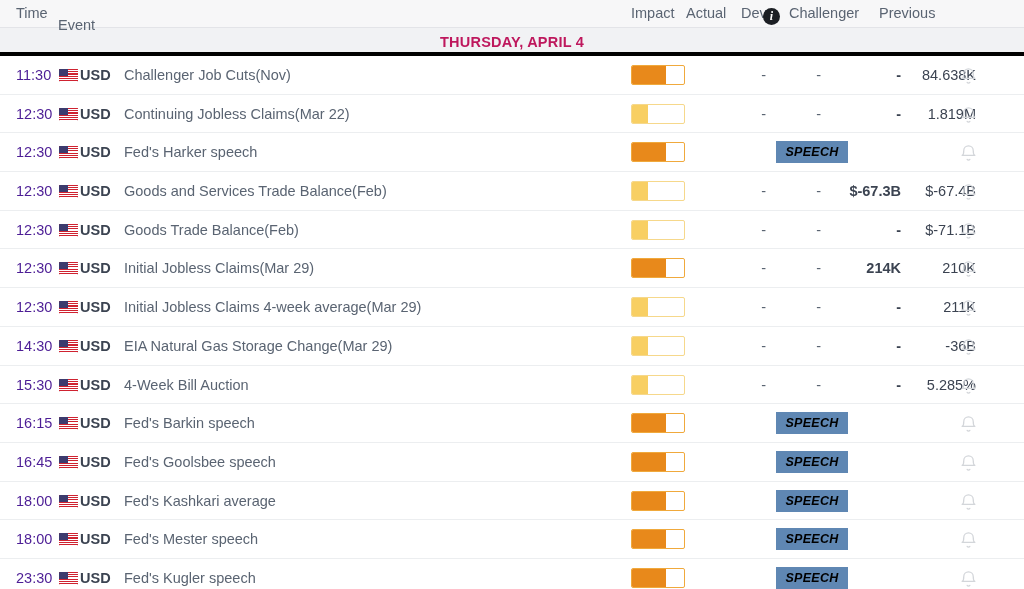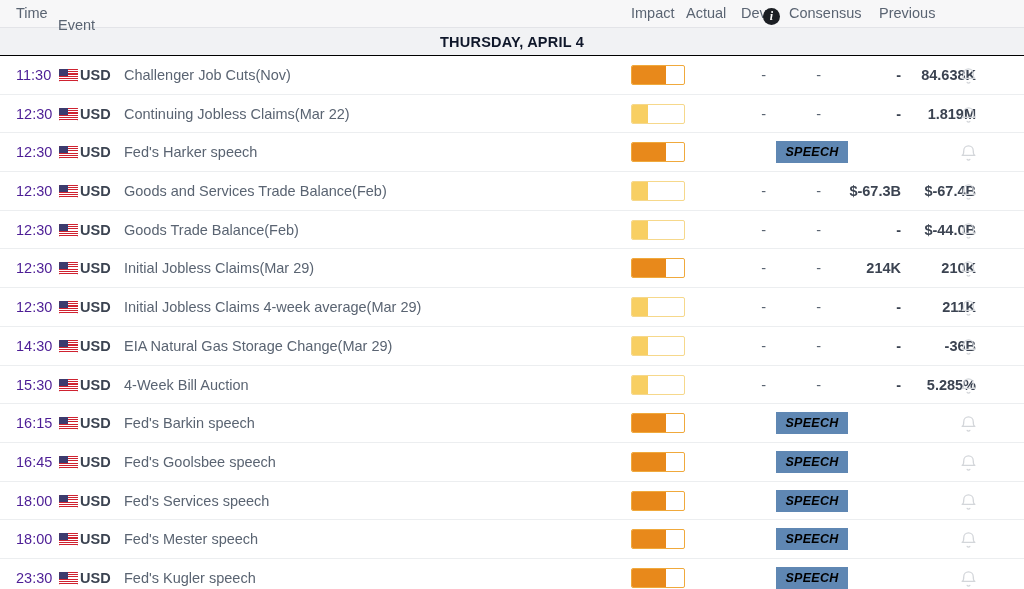--- a/index.html
+++ b/index.html
@@ -47,26 +47,26 @@
     line-height: 17px;
     text-align: center;
     font-family: "Liberation Serif", serif;
     vertical-align: -2px;
   }
 
   
   .date-band {
     height: 28px;
     background: #f1f2f4;
-    border-bottom: 1px solid #000000;
+    border-bottom: 4px solid #000000;
     text-align: center;
     line-height: 28px;
     font-size: 14.5px;
     font-weight: bold;
-    color: #0f172a;
+    color: #be185d;
     letter-spacing: 0.2px;
   }
 
   
   .row {
     position: relative;
     height: 38.7px;
     border-bottom: 1px solid #eceef0;
     background: #ffffff;
   }
@@ -124,21 +124,21 @@
   
   .num {
     position: absolute; top: 11px;
     font-size: 14.5px;
     text-align: right;
     white-space: nowrap;
   }
   .c-actual   { right: 258px; color: #5a6472; }
   .c-dev      { right: 203px; color: #5a6472; }
   .c-cons     { right: 123px; color: #3b4351; font-weight: bold; }
-  .c-prev     { right: 48px;  color: #3b4351; font-weight: bold; }
+  .c-prev     { right: 48px;  color: #3b4351; font-weight: normal; }
   .num.dash   { color: #5a6472; font-weight: normal; }
 
   
   .speech-badge {
     position: absolute; left: 776px; top: 8px;
     width: 72px; height: 22px;
     background: #5f87b3;
     color: #000000;
     font-size: 12.5px;
     font-weight: bold;
@@ -160,21 +160,21 @@
 
 <div class="calendar">
 
   <div class="cal-header">
     <span class="h-time">Time</span>
     <span class="h-event">Event</span>
     <span class="h-impact">Impact</span>
     <span class="h-actual">Actual</span>
     <span class="h-dev">Dev</span>
     <span class="h-info"><span class="info-icon">i</span></span>
-    <span class="h-cons">Consensus</span>
+    <span class="h-cons">Challenger</span>
     <span class="h-prev">Previous</span>
   </div>
 
   <div class="date-band">THURSDAY, APRIL 4</div>
 
   <div id="rows-container">
       <div class="row">
         <span class="time">11:30</span>
         <span class="flag">
           <span class="stripes"></span>
@@ -266,21 +266,21 @@
           <span class="canton"></span>
         </span>
         <span class="ccy">USD</span>
         <span class="event">Goods Trade Balance(Feb)</span>
         <span class="impact low">
           <span class="fill" style="width:30%"></span>
         </span>
         <span class="num dash c-actual">-</span>
         <span class="num dash c-dev">-</span>
         <span class="num c-cons">-</span>
-        <span class="num c-prev">$-44.0B</span>
+        <span class="num c-prev">$-71.1B</span>
         <span class="bell">
           <svg viewBox="0 0 24 24" fill="none" stroke="#d3d6da" stroke-width="1.6" stroke-linecap="round" stroke-linejoin="round">
             <path d="M18 9a6 6 0 1 0-12 0c0 5-2 6-2 6h16s-2-1-2-6z"></path>
             <path d="M10.3 20a2 2 0 0 0 3.4 0"></path>
           </svg>
         </span>
       </div>
       <div class="row">
         <span class="time">12:30</span>
         <span class="flag">
@@ -407,21 +407,21 @@
           </svg>
         </span>
       </div>
       <div class="row">
         <span class="time">18:00</span>
         <span class="flag">
           <span class="stripes"></span>
           <span class="canton"></span>
         </span>
         <span class="ccy">USD</span>
-        <span class="event">Fed's Services speech</span>
+        <span class="event">Fed's Kashkari average</span>
         <span class="impact high">
           <span class="fill" style="width:65%"></span>
         </span>
         <span class="speech-badge">SPEECH</span>
         <span class="bell">
           <svg viewBox="0 0 24 24" fill="none" stroke="#d3d6da" stroke-width="1.6" stroke-linecap="round" stroke-linejoin="round">
             <path d="M18 9a6 6 0 1 0-12 0c0 5-2 6-2 6h16s-2-1-2-6z"></path>
             <path d="M10.3 20a2 2 0 0 0 3.4 0"></path>
           </svg>
         </span>

